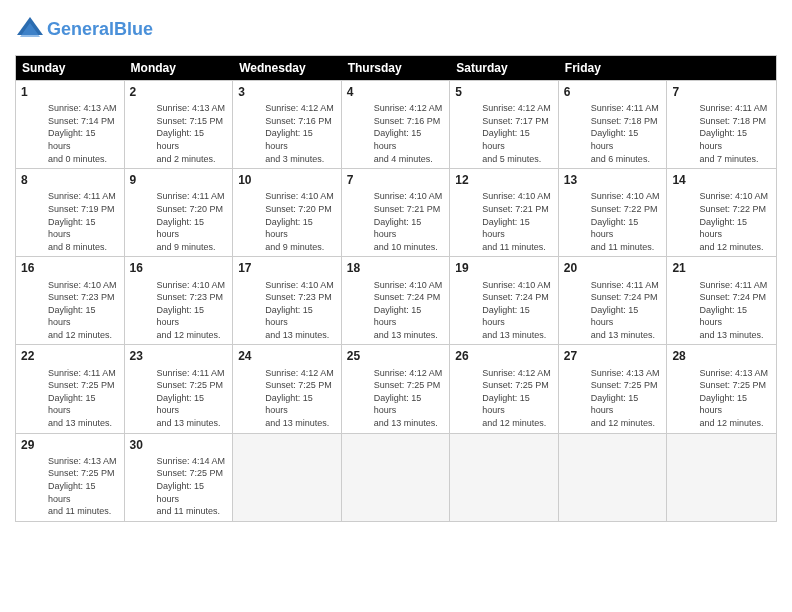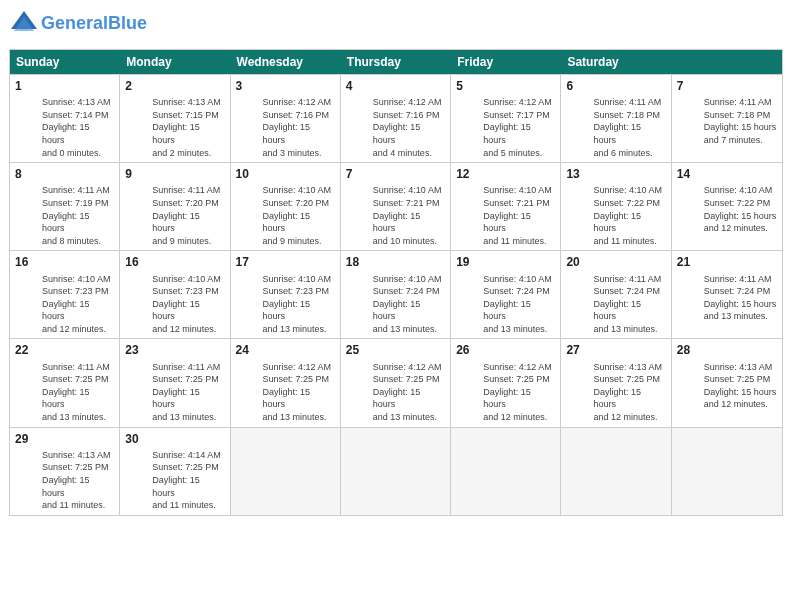--- a/index.html
+++ b/index.html
@@ -6,21 +6,21 @@
     body {
       width: 792px;
       height: 612px;
       font-family: Arial, sans-serif;
       background: #fff;
       overflow: hidden;
     }
     .page {
       width: 792px;
       height: 460px;
-      padding: 9px;
+      padding: 15px;
       display: flex;
       flex-direction: column;
     }
     .header {
       display: flex;
       justify-content: space-between;
       align-items: flex-start;
       margin-bottom: 10px;
     }
     .logo {
@@ -55,21 +55,21 @@
     }
     .calendar {
       flex: 1;
       display: flex;
       flex-direction: column;
       border: 1px solid #ccc;
     }
     .cal-header {
       display: grid;
       grid-template-columns: repeat(7, 1fr);
-      background: #0f766e;
+      background: #000000;
     }
     .cal-header-cell {
       color: #fff;
       font-size: 12px;
       font-weight: bold;
       padding: 5px 6px;
       text-align: left;
     }
     .cal-body {
       flex: 1;
@@ -126,22 +126,22 @@
       </div>
     </div>
   </div>
 
   <div class="calendar">
     <div class="cal-header">
       <div class="cal-header-cell">Sunday</div>
       <div class="cal-header-cell">Monday</div>
       <div class="cal-header-cell">Wednesday</div>
       <div class="cal-header-cell">Thursday</div>
+      <div class="cal-header-cell">Saturday</div>
       <div class="cal-header-cell">Friday</div>
-      <div class="cal-header-cell">Saturday</div>
     </div>
     <div class="cal-body" id="cal-body">
     <div class="cal-row">
           <div class="cal-cell">
             <span class="day-num">1</span>
             <div class="cal-cell-content" style="white-space: pre-line;">Sunrise: 4:13 AM
 Sunset: 7:14 PM
 Daylight: 15 hours
 and 0 minutes.</div>
           </div>

